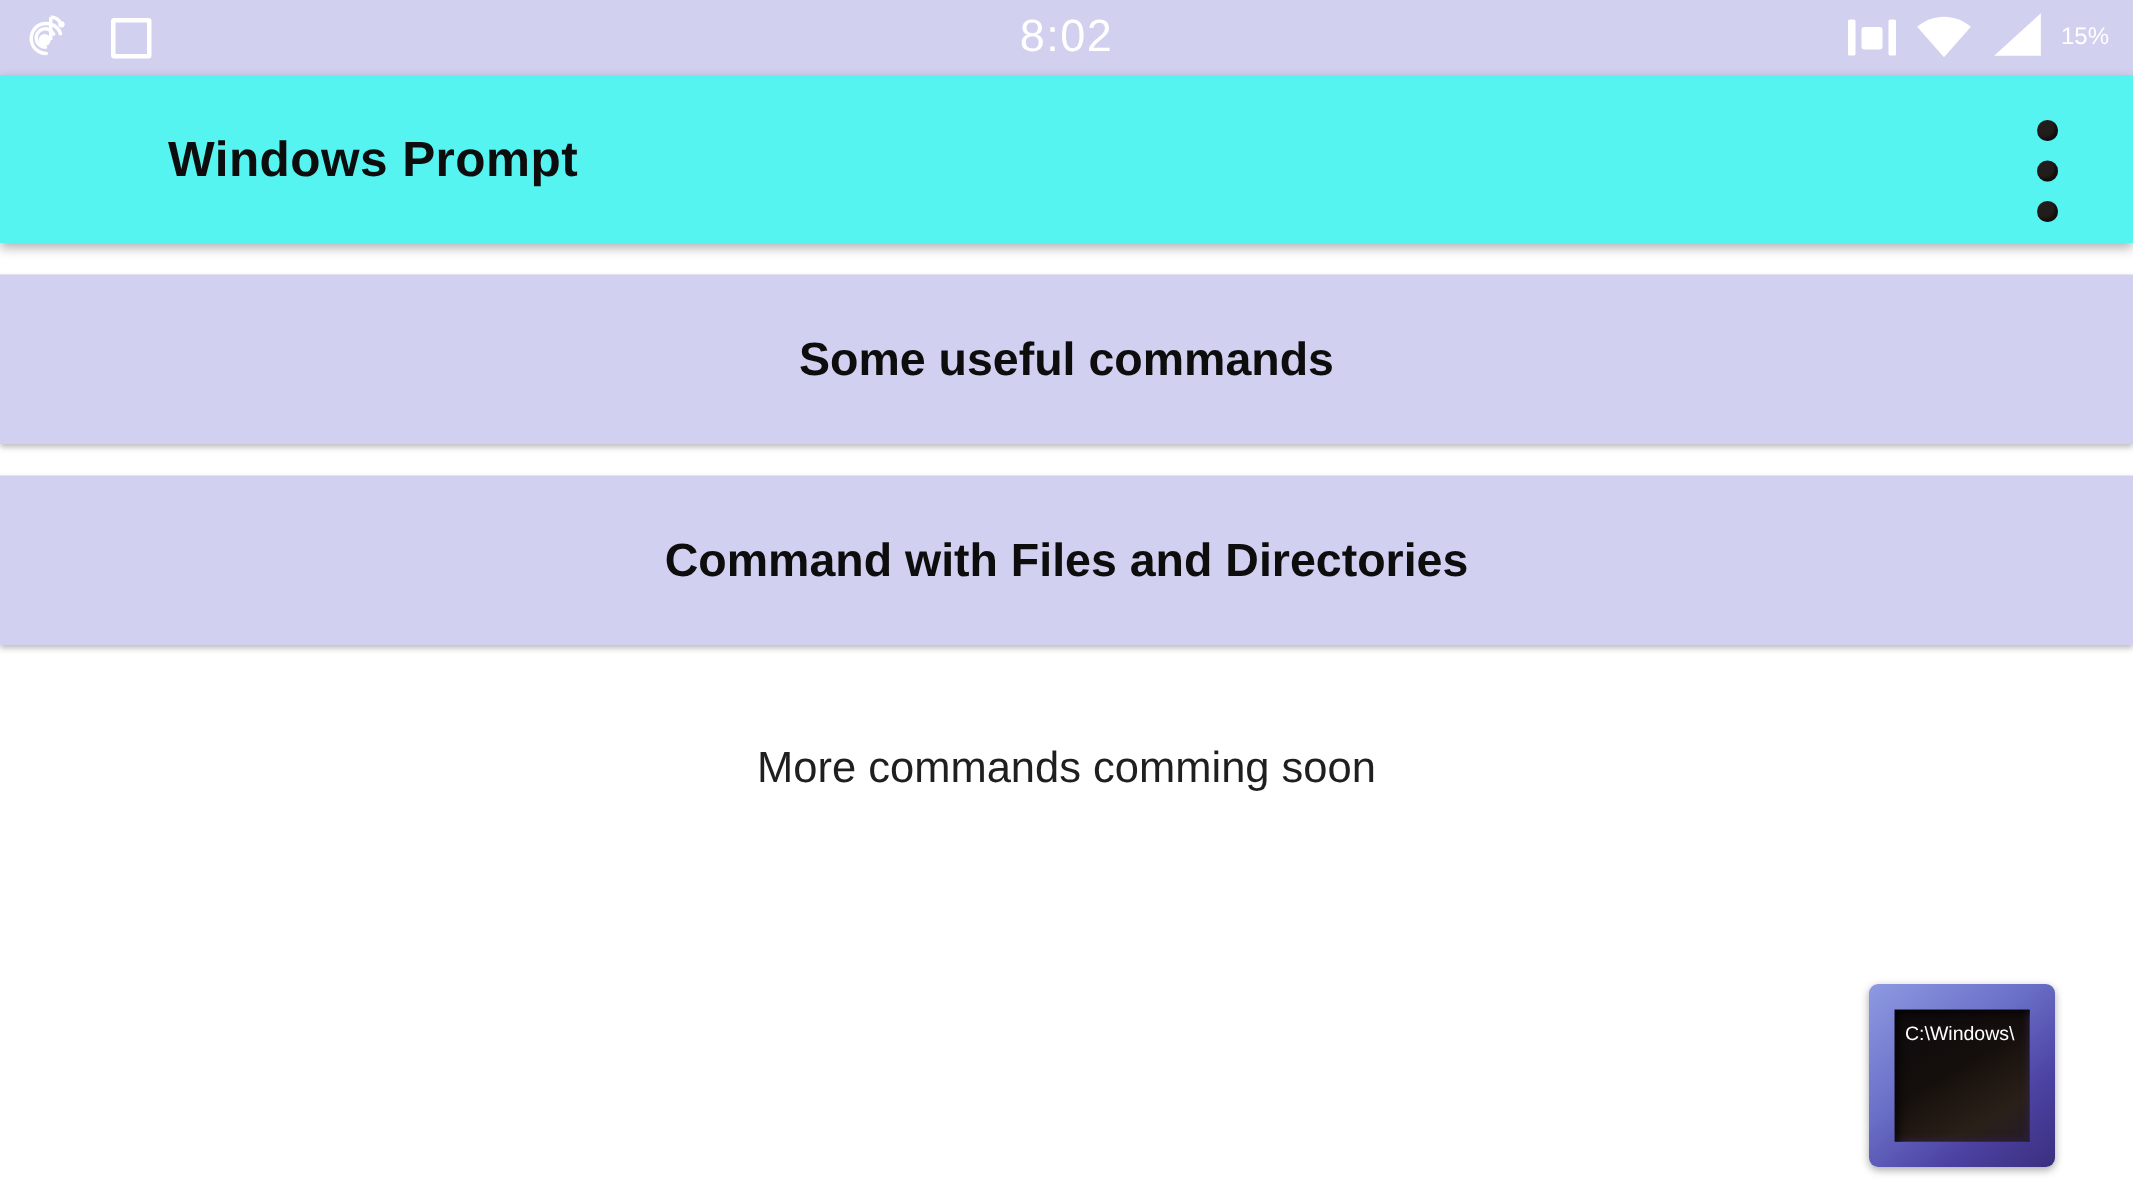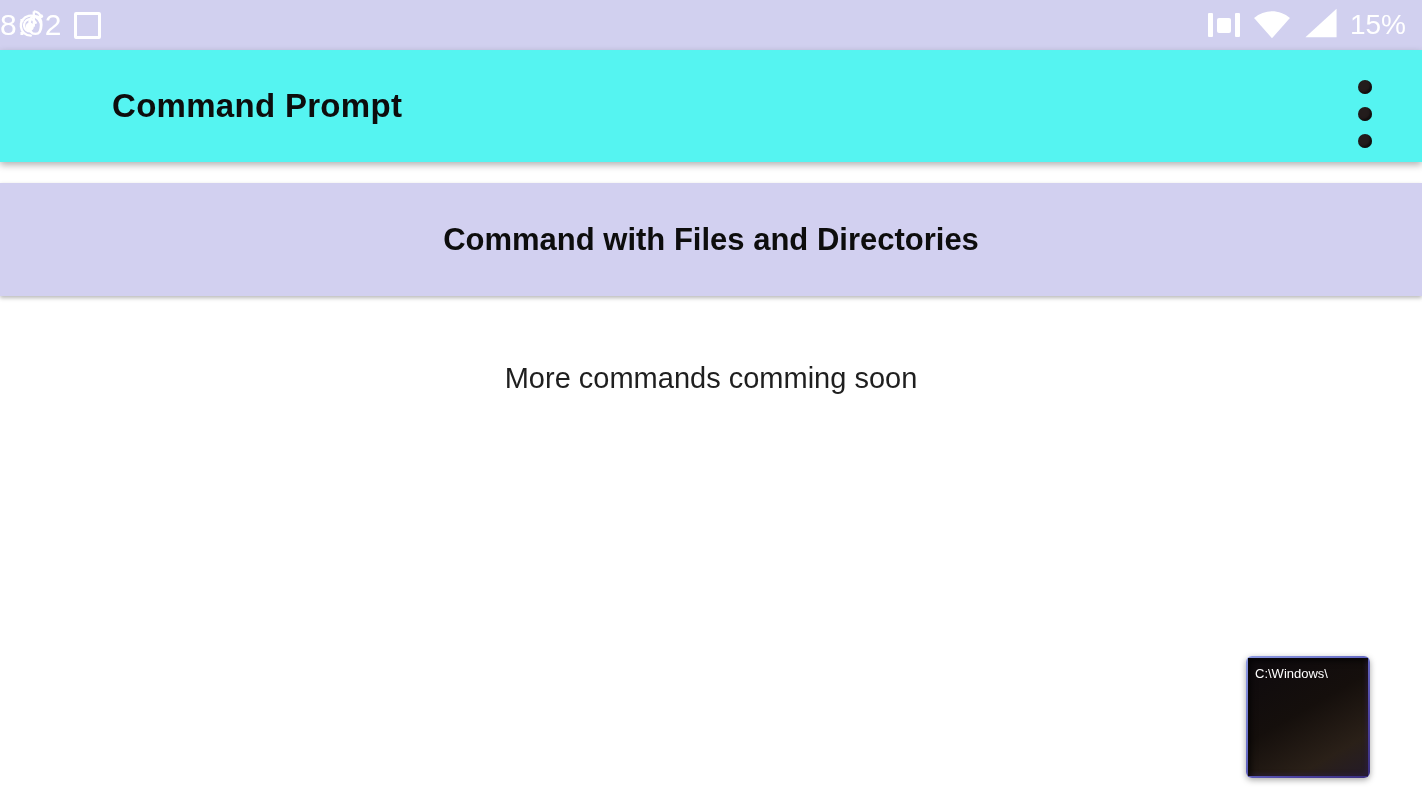--- a/index.html
+++ b/index.html
@@ -19,25 +19,25 @@
     font-family:"Liberation Sans",sans-serif;
   }
   
   .status-bar{
     height:50px;background:var(--status-bar-bg);
     display:flex;align-items:center;padding:0 16px;position:relative;color:#fff;
   }
   .sb-left{display:flex;align-items:center;gap:22px;z-index:1;}
   .sb-square{width:27px;height:27px;border:3px solid #fff;border-radius:2px;}
   .sb-center{
-    position:absolute;left:0;right:0;text-align:left;
+    position:absolute;left:0;right:0;text-align:center;
     font-size:30px;color:#fff;letter-spacing:1px;
   }
   .sb-right{margin-left:auto;display:flex;align-items:center;gap:12px;z-index:1;}
-  .sb-battery{font-size:28px;color:#fff;}
+  .sb-battery{font-size:16px;color:#fff;}
   .vibrate-icon{display:flex;align-items:center;gap:4px;}
   .vibrate-icon .vbar{width:5px;height:24px;background:#fff;border-radius:1px;}
   .vibrate-icon .vbody{width:14px;height:15px;background:#fff;border-radius:2px;}
   
   .app-bar{
     height:112px;background:var(--app-bar-bg);
     display:flex;align-items:center;padding:0 112px;
     position:relative;box-shadow:0 3px 7px rgba(0,0,0,0.30);
   }
   .app-bar h1{
@@ -58,21 +58,21 @@
     cursor:pointer;
   }
   .card span{font-size:31px;font-weight:bold;color:var(--title-text);}
   .note{
     text-align:center;margin:66px 0 0;font-size:29px;font-weight:400;color:var(--note-text);
   }
   
   .cp-icon{
     position:absolute;right:52px;bottom:22px;width:124px;height:122px;
     background:linear-gradient(140deg,#8e9ae2 0%,#6a70c8 40%,#4c42a2 72%,#3a2f7e 100%);
-    border-radius:6px;padding:2px;cursor:pointer;
+    border-radius:6px;padding:17px;cursor:pointer;
     box-shadow:0 2px 6px rgba(0,0,0,0.35);
   }
   .cp-screen{
     width:100%;height:100%;
     background:linear-gradient(150deg,#0e0a0e 0%,#150f0c 45%,#2a2018 78%,#241b28 100%);
     box-shadow:inset 3px 3px 6px rgba(0,0,0,0.65), inset -2px -2px 4px rgba(60,40,90,0.45);
     padding:9px 7px;color:#fff;font-size:13px;line-height:1;white-space:nowrap;overflow:hidden;
   }
 </style>
 </head>
@@ -109,29 +109,32 @@
     <span>
       <svg width="34" height="30" viewBox="0 0 24 20">
         <path d="M23 0 L23 20 L1 20 Z" fill="#ffffff"></path>
       </svg>
     </span>
     <span class="sb-battery">15%</span>
   </div>
 </header>
 
 <div class="app-bar">
-  <h1>Command Prompt</h1>
+  <h1>Windows Prompt</h1>
   <div class="overflow">
     <span class="dot"></span>
     <span class="dot"></span>
     <span class="dot"></span>
   </div>
 </div>
 
 <main>
+  <div class="card">
+    <span>Some useful commands</span>
+  </div>
   <div class="card">
     <span>Command with Files and Directories</span>
   </div>
   <p class="note">More commands comming soon</p>
 </main>
 
 <div class="cp-icon">
   <div class="cp-screen">
     <span>C:\Windows\</span>
   </div>

